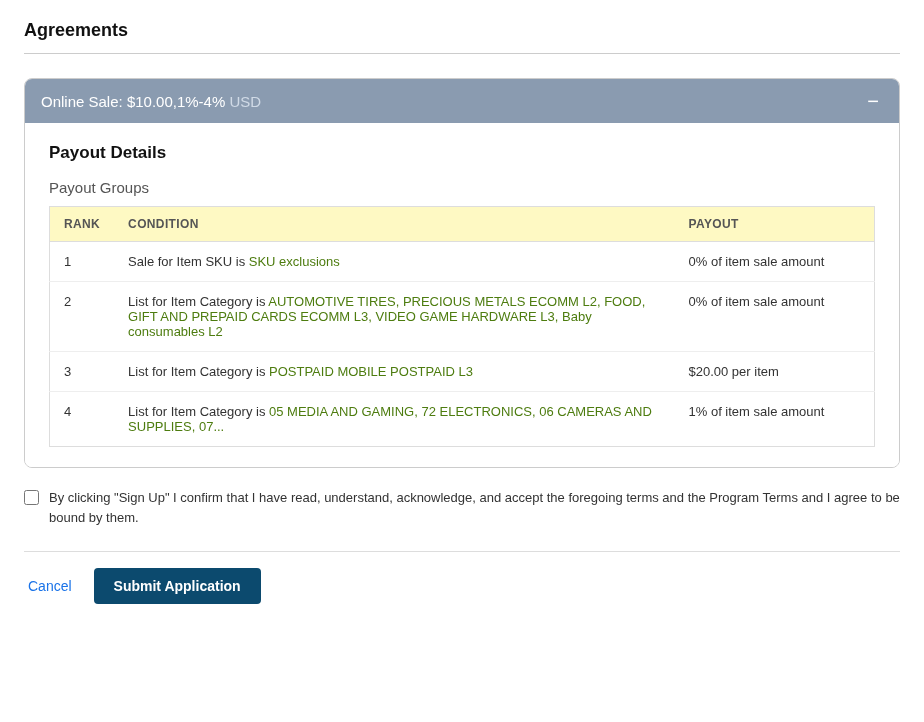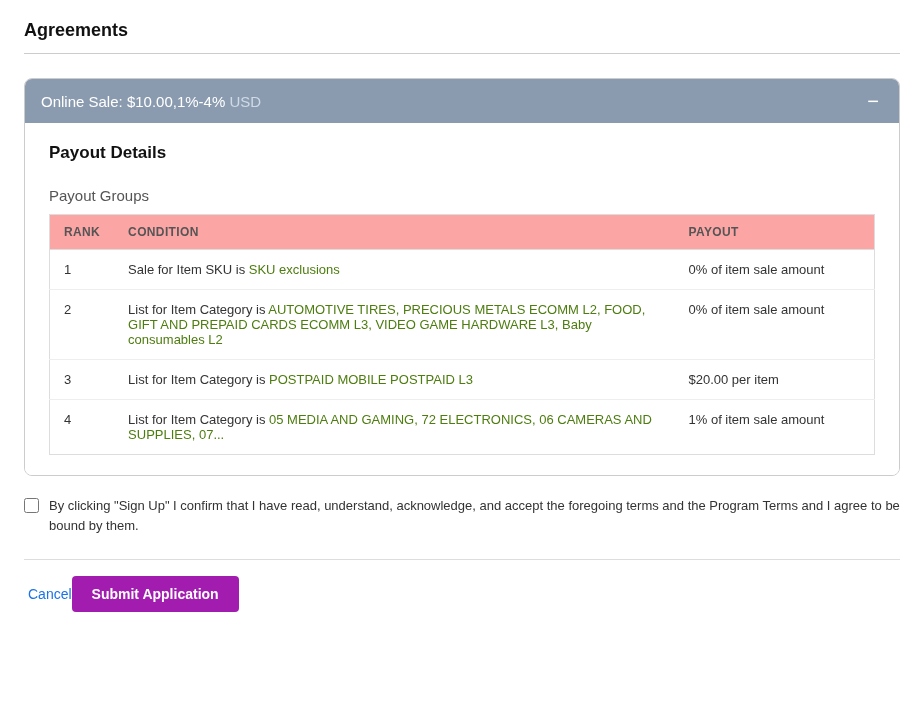--- a/index.html
+++ b/index.html
@@ -66,37 +66,37 @@
 
     .agreement-body {
       padding: 20px 24px;
       background: #fff;
     }
 
     .payout-details-title {
       font-size: 17px;
       font-weight: bold;
       color: #111;
-      margin-bottom: 24px;
+      margin-bottom: 16px;
     }
 
     .payout-groups-label {
       font-size: 15px;
       color: #555;
       margin-bottom: 10px;
     }
 
     .payout-table {
       width: 100%;
       border-collapse: collapse;
       border: 1px solid #ddd;
     }
 
     .payout-table thead tr {
-      background: #fca5a5;
+      background: #fef9c3;
     }
 
     .payout-table th {
       text-align: left;
       padding: 10px 14px;
       font-size: 12px;
       font-weight: bold;
       color: #555;
       border-bottom: 1px solid #ddd;
       letter-spacing: 0.03em;
@@ -151,35 +151,35 @@
 
     .footer-divider {
       border: none;
       border-top: 1px solid #ddd;
       margin: 24px 0 16px;
     }
 
     .footer-actions {
       display: flex;
       align-items: center;
-      gap: 0;
+      gap: 22px;
       padding: 0 4px;
     }
 
     .cancel-btn {
       background: none;
       border: none;
       color: #1a73e8;
       font-size: 14px;
       cursor: pointer;
       text-decoration: none;
     }
 
     .submit-btn {
-      background: #a21caf;
+      background: #0c4a6e;
       color: #fff;
       border: none;
       border-radius: 4px;
       padding: 10px 20px;
       font-size: 14px;
       font-weight: bold;
       cursor: pointer;
     }
 
     .rank-col { width: 60px; }

